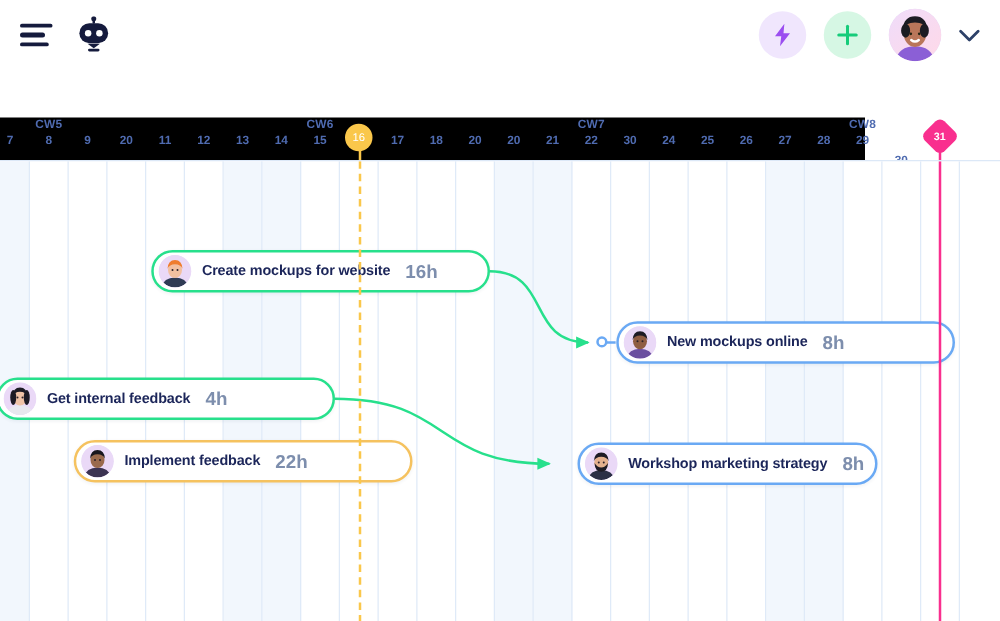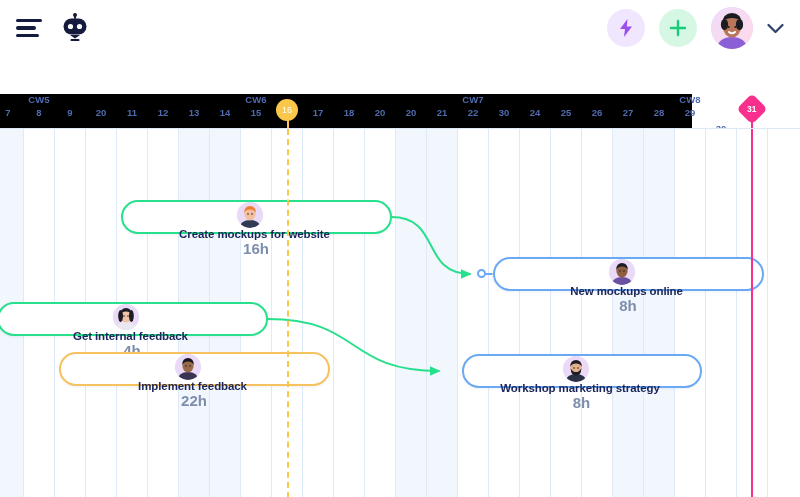--- a/index.html
+++ b/index.html
@@ -78,21 +78,21 @@
   .todayline{position:absolute;top:0;width:0;height:369px;
     border-left:2px dashed #fac74b;}
   .endline{position:absolute;top:0;width:2px;height:369px;background:#f92f8e;}
   .todaystem{position:absolute;width:0;border-left:2px dashed #fac74b;}
   .endstem{position:absolute;width:2px;background:#f92f8e;}
 
   
   .card{position:absolute;height:34px;border-radius:17px;background:#ffffff;
     box-sizing:border-box;display:flex;align-items:center;
     padding-left:4px;padding-right:16px;cursor:pointer;
-    box-shadow:0 1px 3px rgba(30,50,90,.07);flex-direction:column;}
+    box-shadow:0 1px 3px rgba(30,50,90,.07);}
   .card .av{width:26px;height:26px;border-radius:50%;overflow:hidden;
     flex:0 0 26px;position:relative;background:#e9ddf7;}
   .card .tname{font-size:11.5px;font-weight:bold;color:#1b2559;
     margin-left:9px;white-space:nowrap;letter-spacing:-0.1px;}
   .card .thrs{font-size:15px;font-weight:bold;color:#7d8ead;margin-left:12px;}
   .card.green{border:2px solid #27e08c;}
   .card.blue{border:2px solid #6aa9f4;}
   .card.amber{border:2px solid #f5c25f;}
 
   .dot{position:absolute;width:9px;height:9px;border-radius:50%;

